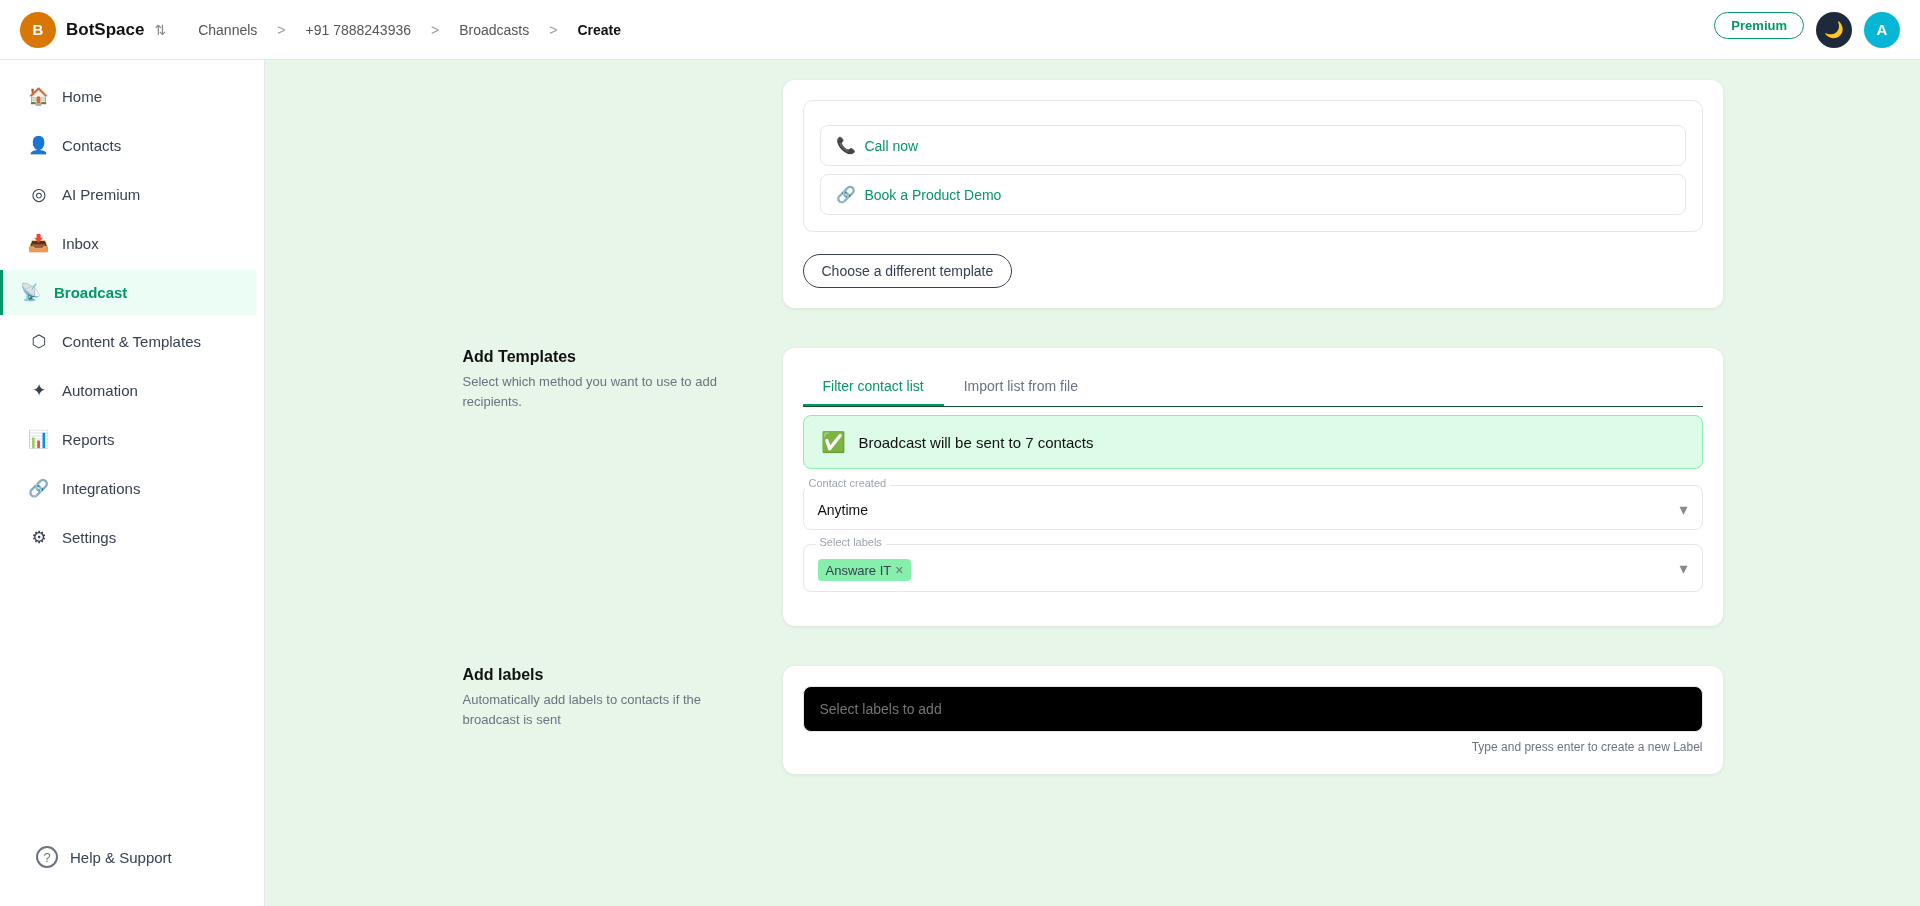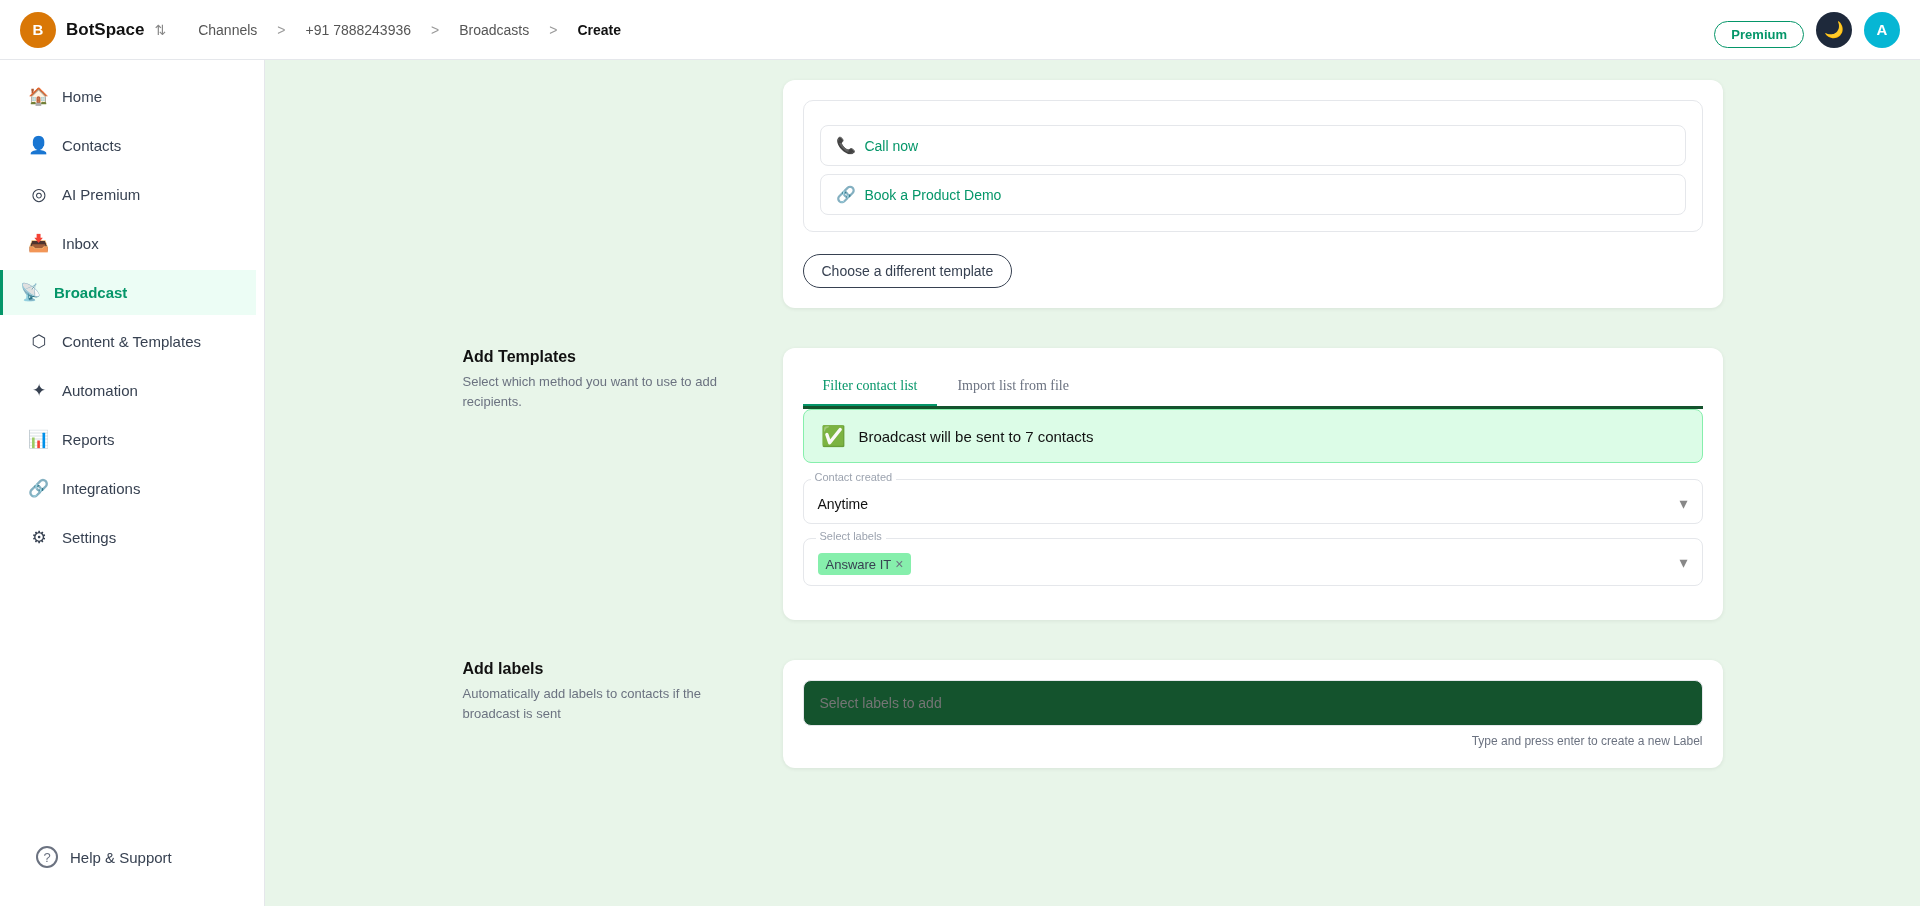--- a/index.html
+++ b/index.html
@@ -27,21 +27,21 @@
       width: 36px; height: 36px; border-radius: 50%; background: #d97706;
       display: flex; align-items: center; justify-content: center;
       color: #fff; font-weight: bold; font-size: 15px;
     }
     .app-name { font-weight: 700; font-size: 17px; color: #111; }
     .sort-icon { color: #888; font-size: 14px; cursor: pointer; }
     .breadcrumb { display: flex; align-items: center; gap: 20px; font-size: 14px; color: #555; }
     .breadcrumb span { color: #555; }
     .breadcrumb .sep { color: #999; }
     .breadcrumb .active { color: #111; font-weight: 600; }
-    .topbar-right { margin-left: auto; display: flex; align-items: flex-end; gap: 12px; }
+    .topbar-right { margin-left: auto; display: flex; align-items: flex-start; gap: 12px; }
     .premium-btn {
       border: 1.5px solid #059669; color: #059669; background: #fff;
       border-radius: 20px; padding: 5px 16px; font-size: 13px; font-weight: 600; cursor: pointer;
     }
     .dark-toggle {
       width: 36px; height: 36px; border-radius: 50%; background: #1e293b;
       display: flex; align-items: center; justify-content: center;
       cursor: pointer; color: #fff; font-size: 16px;
     }
     .avatar {
@@ -167,23 +167,22 @@
       font-size: 14px;
       color: #374151;
       cursor: pointer;
       font-weight: 500;
       margin-top: 8px;
     }
 
     
     .tabs {
       display: flex;
-      border-bottom: 3px solid #14532d;
-      margin-bottom: 0;
-      font-family: Liberation Serif, serif;
+      border-bottom: 1px solid #14532d;
+      margin-bottom: 8px;
     }
     .tab {
       padding: 10px 20px;
       font-size: 14px;
       color: #6b7280;
       cursor: pointer;
       border-bottom: 2px solid transparent;
       font-weight: 500;
     }
     .tab.active {
@@ -224,21 +223,21 @@
     .label-tag .remove { color: #6b7280; cursor: pointer; font-size: 14px; }
 
     
     .labels-input {
       width: 100%;
       border: 1px solid #e5e7eb;
       border-radius: 8px;
       padding: 14px 16px;
       font-size: 14px;
       color: #9ca3af;
-      background: #14532d;
+      background: #000000;
       outline: none;
     }
     .labels-hint {
       font-size: 12px;
       color: #6b7280;
       margin-top: 8px;
       text-align: right;
     }
   </style>
 </head>
@@ -363,21 +362,21 @@
             </div>
           </div>
 
           <div class="broadcast-alert">
             <span class="check-icon">✅</span>
             <span>Broadcast will be sent to 7 contacts</span>
           </div>
 
           <div class="field-group">
             <div style="position:relative; border:1px solid #e5e7eb; border-radius:8px; padding: 14px 14px 10px 14px; background:#fff;">
-              <span style="position:absolute;top:-9px;left:7px;background:#fff;padding:0 4px;font-size:11px;color:#9ca3af;">Contact created</span>
+              <span style="position:absolute;top:-9px;left:1px;background:#fff;padding:0 4px;font-size:11px;color:#9ca3af;">Contact created</span>
               <div style="display:flex;align-items:center;justify-content:space-between;">
                 <span style="font-size:14px;color:#111;">Anytime</span>
                 <span style="color:#888;">▾</span>
               </div>
             </div>
           </div>
 
           <div class="field-group">
             <div style="position:relative; border:1px solid #e5e7eb; border-radius:8px; padding: 14px 14px 10px 14px; background:#fff;">
               <span style="position:absolute;top:-9px;left:12px;background:#fff;padding:0 4px;font-size:11px;color:#9ca3af;">Select labels</span>

